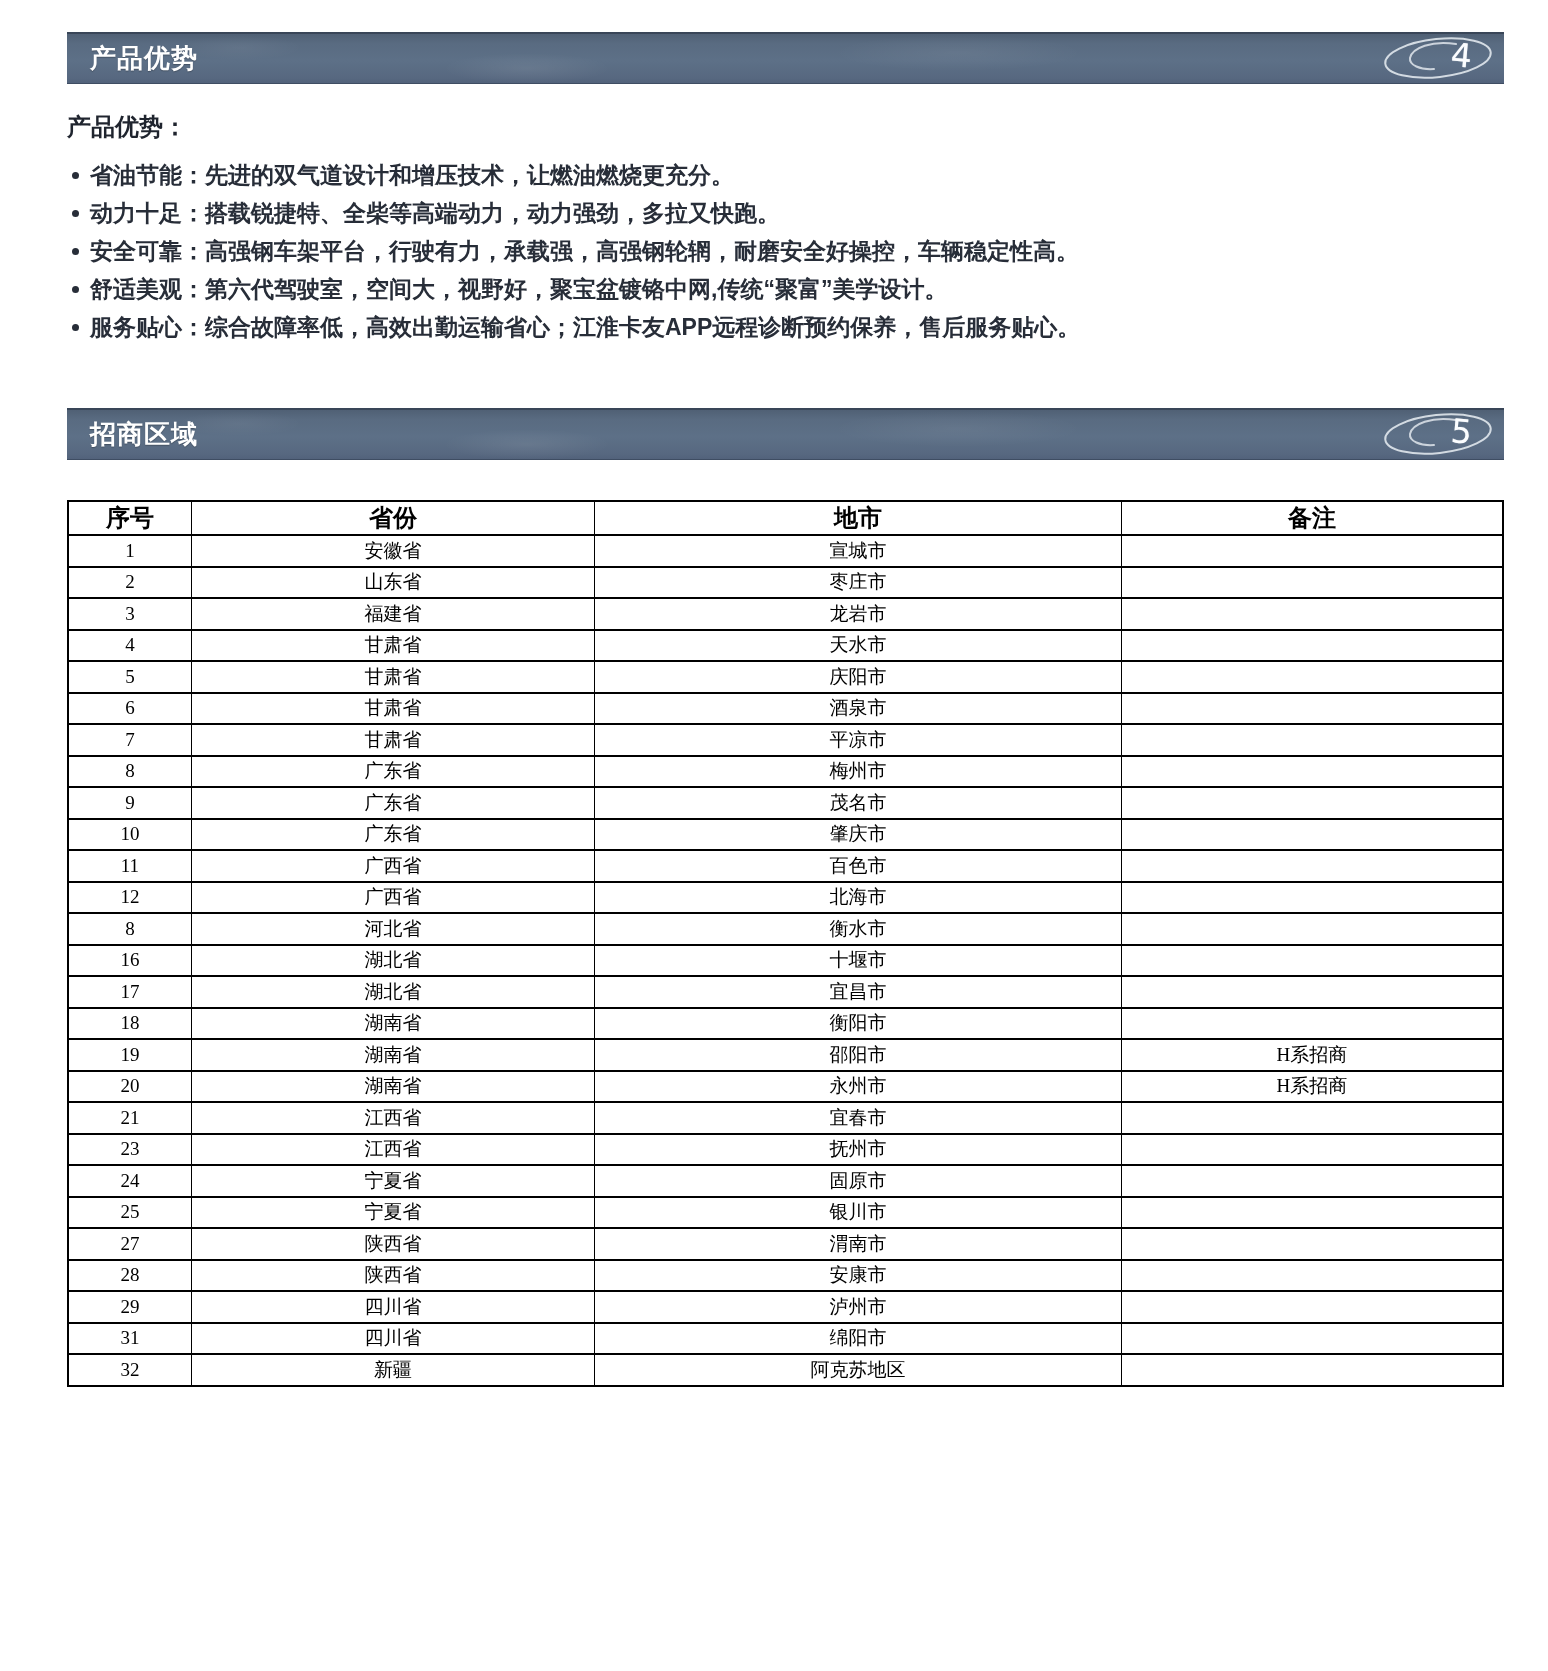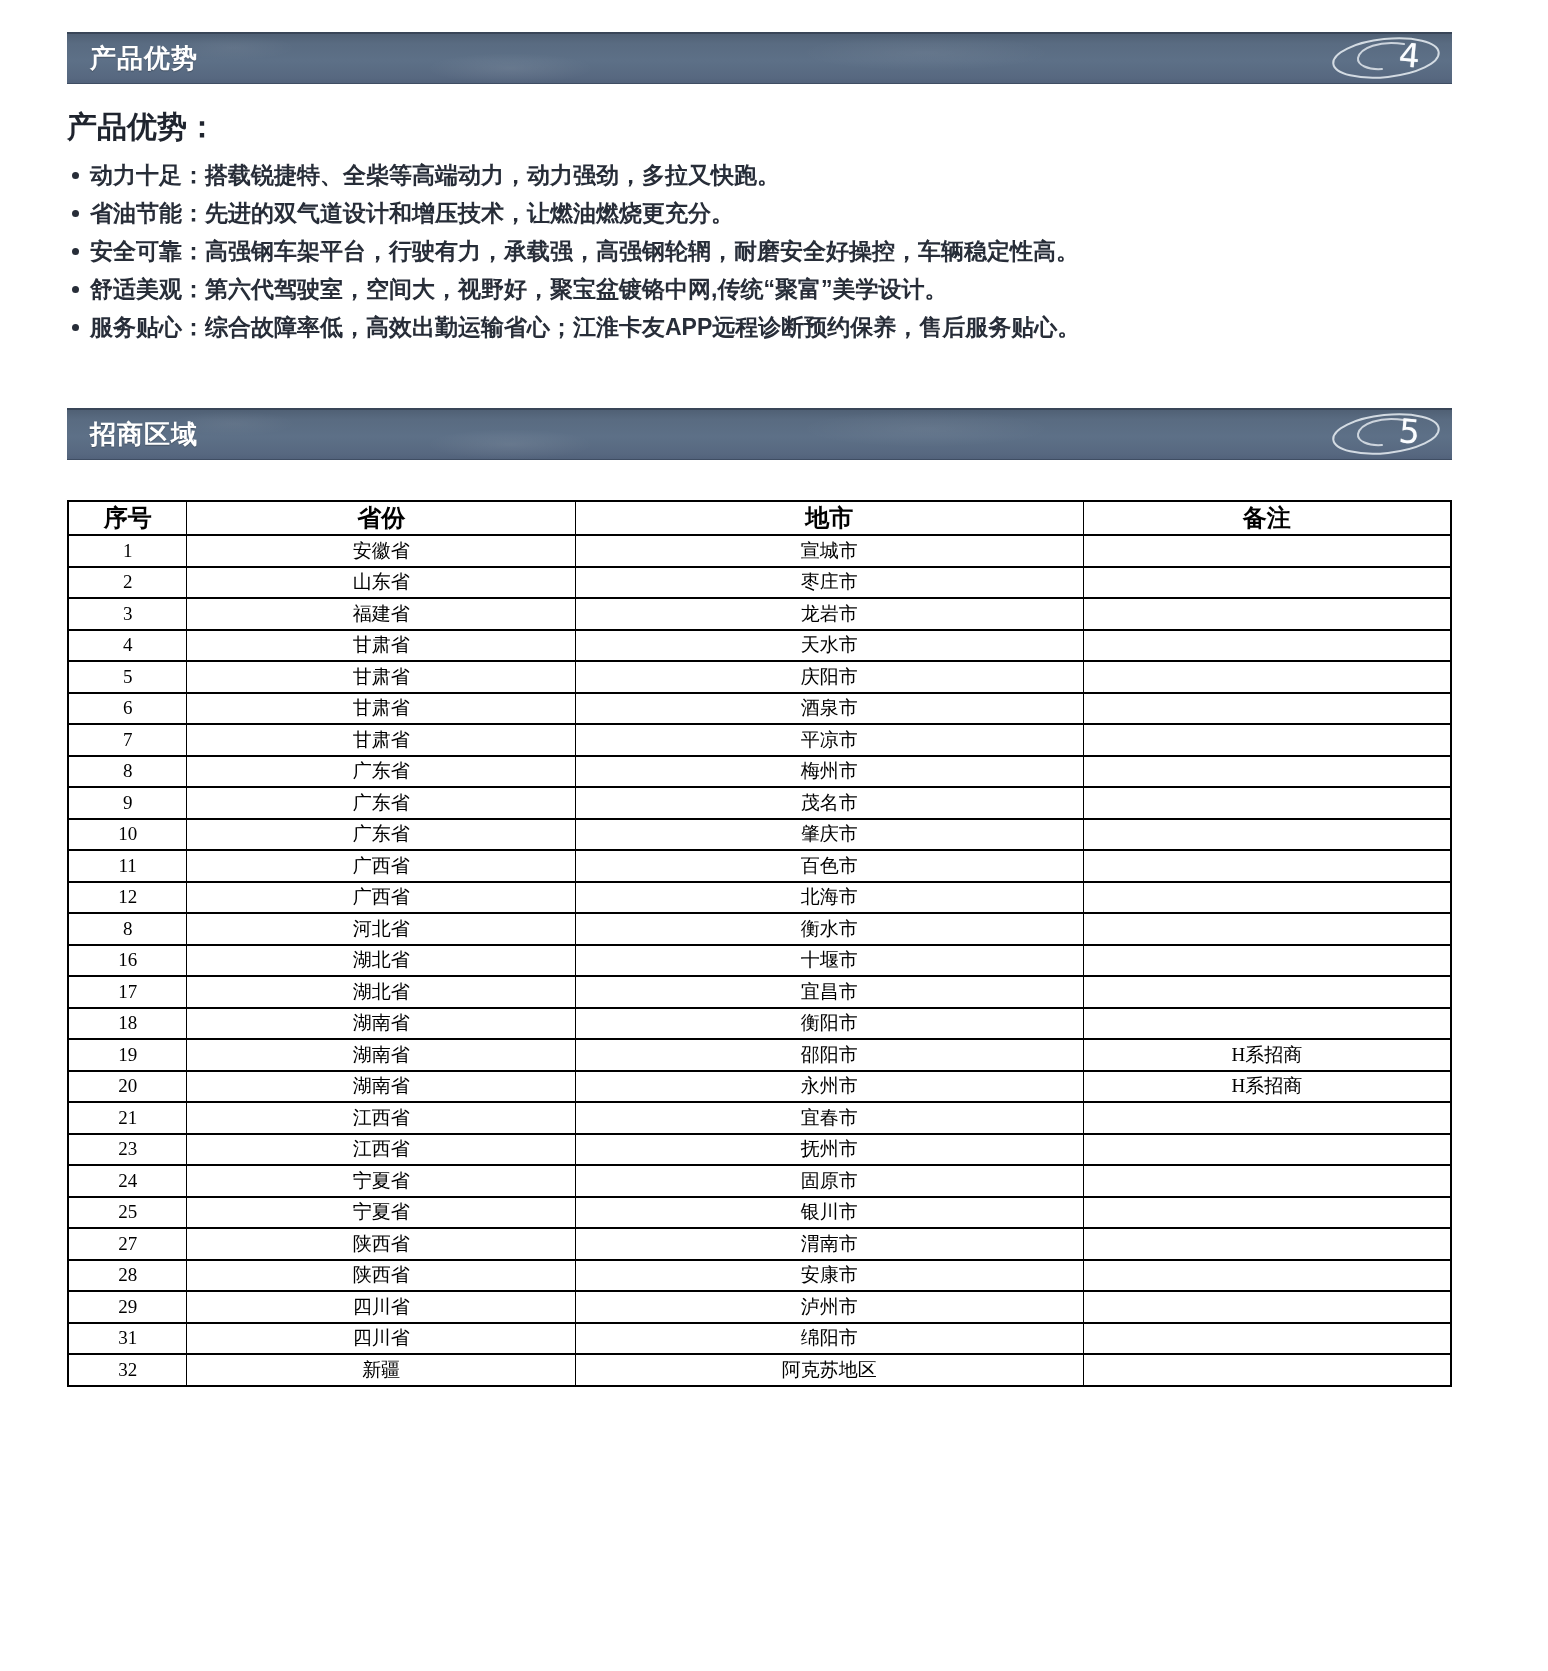--- a/index.html
+++ b/index.html
@@ -12,21 +12,21 @@
     --badge-stroke:#e9eef3;
   }
   *{box-sizing:border-box;}
   html,body{margin:0;padding:0;background:#ffffff;}
   body{
     width:1548px;height:1671px;
     font-family:"Liberation Sans","DejaVu Sans",sans-serif;
     color:var(--body-text);
     overflow:hidden;
   }
-  .page{padding:32px 96px 0 67px;}
+  .page{padding:32px 44px 0 67px;}
 
   
   .bar{
     position:relative;
     height:52px;
     background:linear-gradient(180deg,#4e5e72 0%,#596b81 22%,#5d7087 55%,#576880 88%,#51617a 100%);
     box-shadow:inset 0 2px 0 rgba(30,40,55,.45), inset 0 -1px 0 rgba(30,40,55,.35);
     display:flex;align-items:center;
     padding-left:23px;
     overflow:hidden;
@@ -55,21 +55,21 @@
     position:absolute;right:28px;top:4px;
     color:#fbfdff;font-size:33px;font-weight:400;
     font-family:"DejaVu Sans",sans-serif;
     transform:rotate(5deg);
     text-shadow:0 0 1px rgba(255,255,255,.6);
   }
 
   
   .heading{
     margin:26px 0 0 0;
-    font-size:30px;line-height:34px;
+    font-size:24px;line-height:34px;
     font-weight:700;color:#1f242e;
   }
   .advantages{
     list-style:none;margin:12px 0 0 0;padding:0;
   }
   .advantages li{
     display:flex;align-items:baseline;
     line-height:38px;font-size:23px;font-weight:700;color:var(--body-text);
     white-space:nowrap;
   }
@@ -124,25 +124,25 @@
         </svg>
         <span class="badge-num">4</span>
       </span>
     </div>
 
     <h2 class="heading">产品优势：</h2>
 
     <ul class="advantages">
         <li>
           <span class="dot"></span>
+          <span class="li-text">省油节能：先进的双气道设计和增压技术，让燃油燃烧更充分。</span>
+        </li>
+        <li>
+          <span class="dot"></span>
           <span class="li-text">动力十足：搭载锐捷特、全柴等高端动力，动力强劲，多拉又快跑。</span>
-        </li>
-        <li>
-          <span class="dot"></span>
-          <span class="li-text">省油节能：先进的双气道设计和增压技术，让燃油燃烧更充分。</span>
         </li>
         <li>
           <span class="dot"></span>
           <span class="li-text">安全可靠：高强钢车架平台，行驶有力，承载强，高强钢轮辋，耐磨安全好操控，车辆稳定性高。</span>
         </li>
         <li>
           <span class="dot"></span>
           <span class="li-text">舒适美观：第六代驾驶室，空间大，视野好，聚宝盆镀铬中网,传统“聚富”美学设计。</span>
         </li>
         <li>

